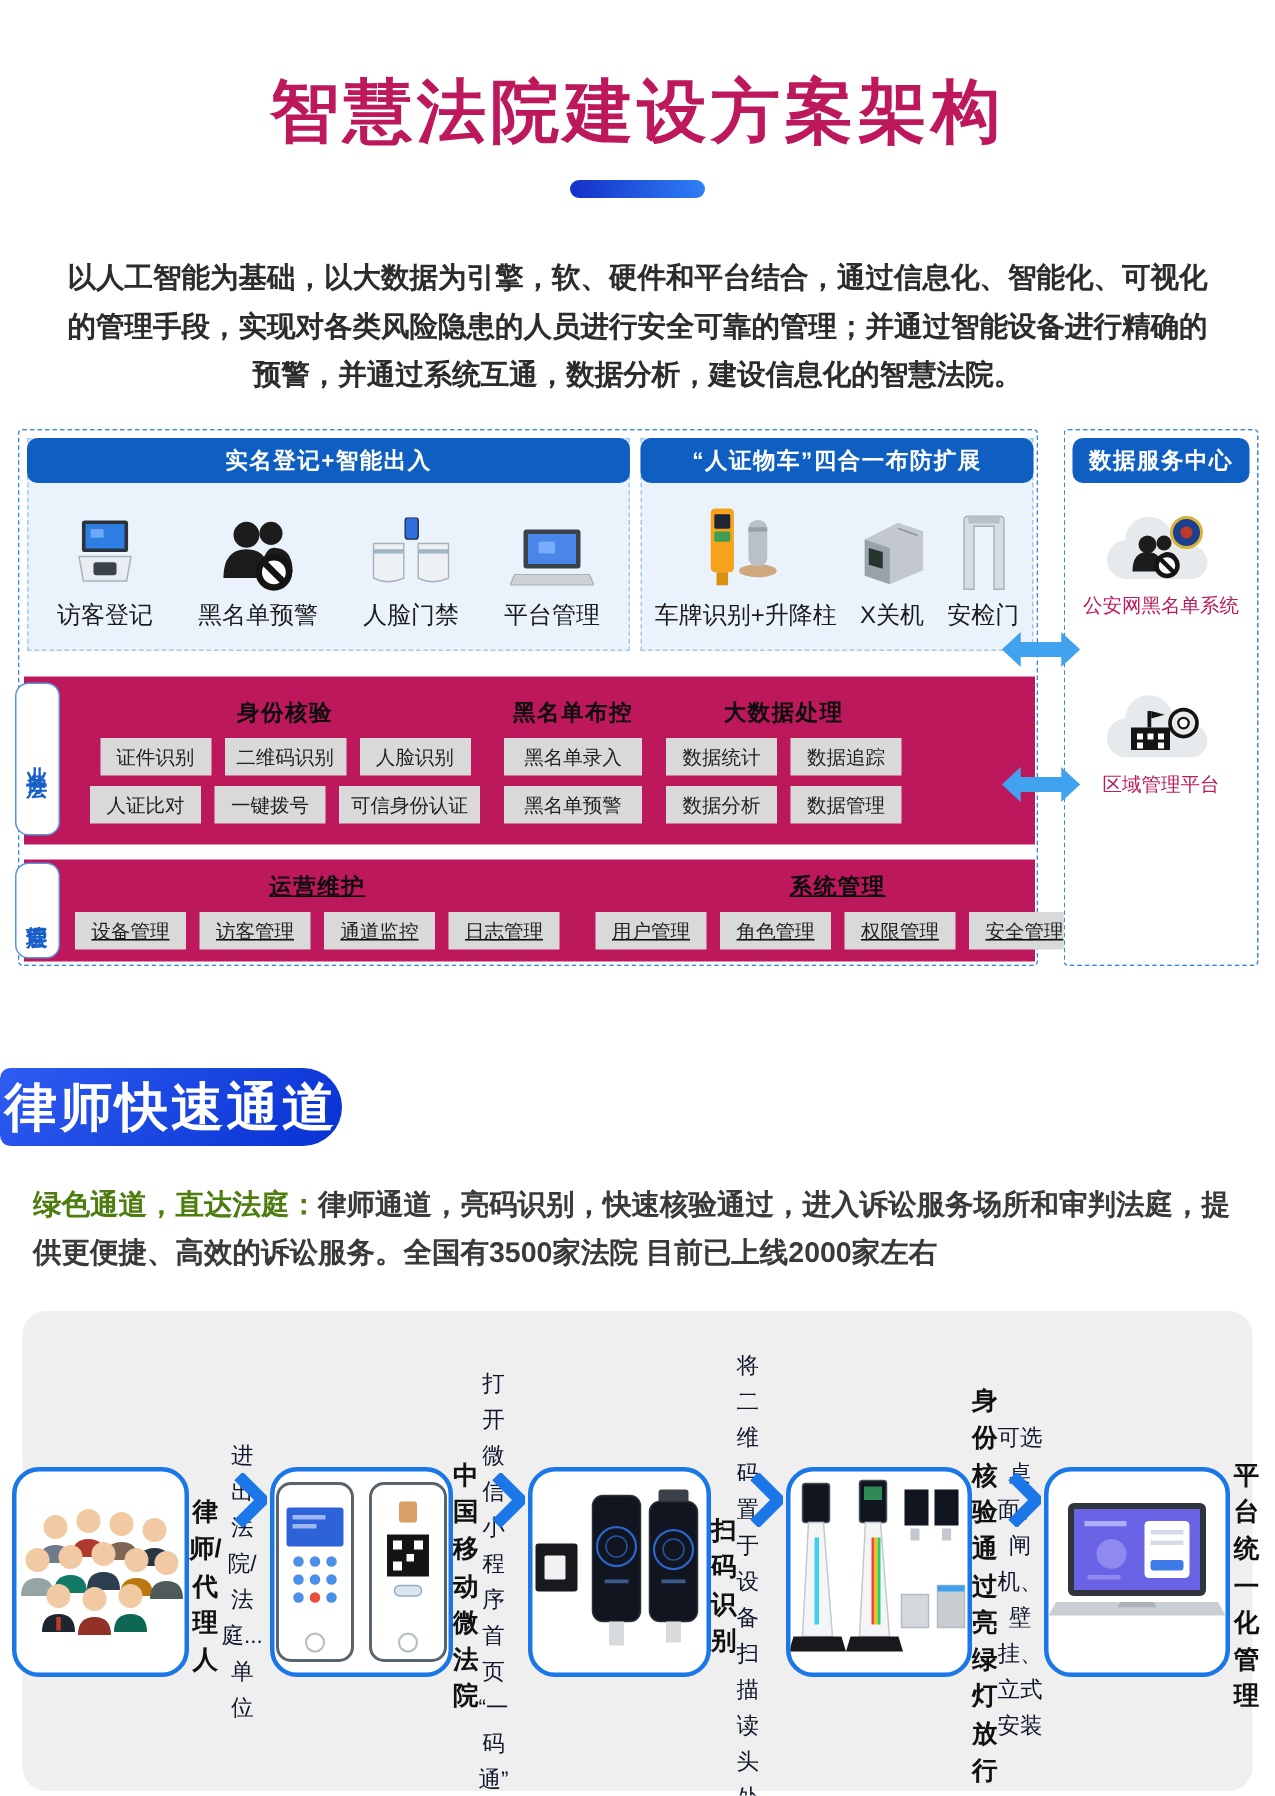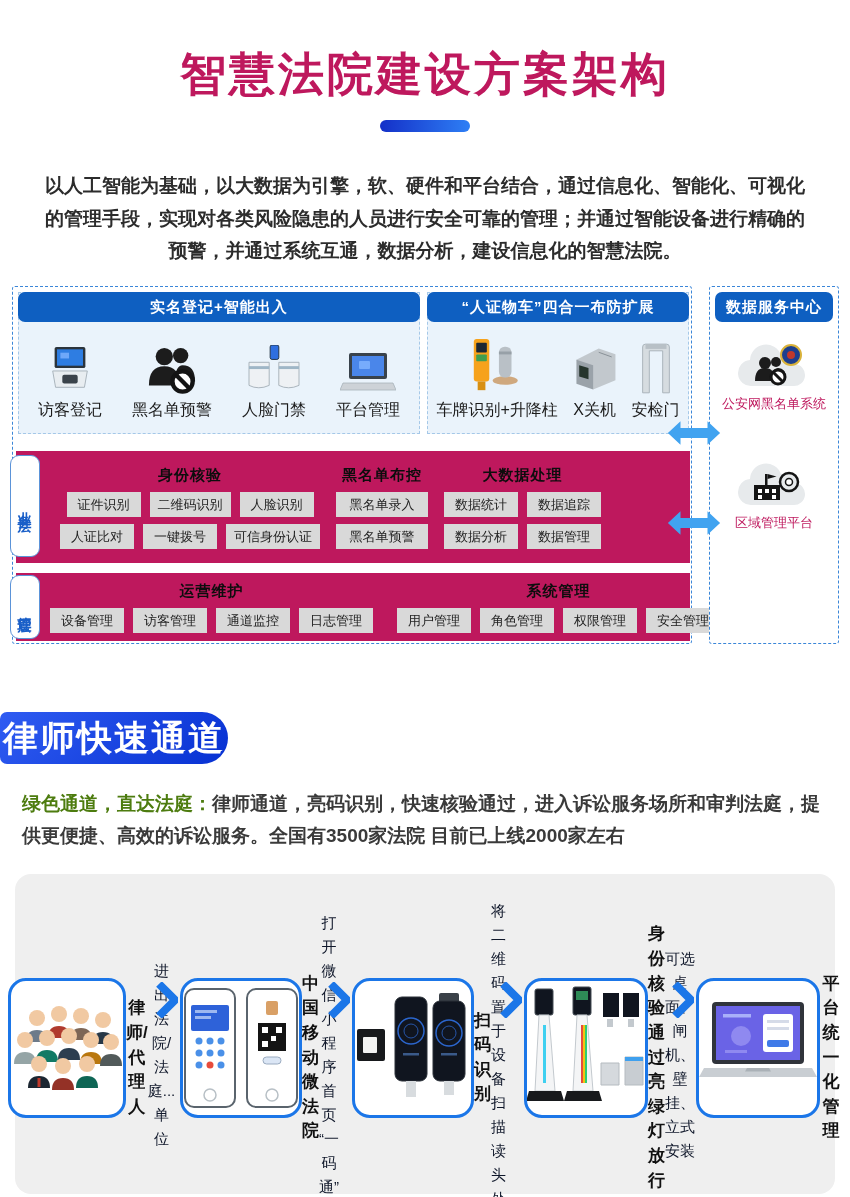--- a/index.html
+++ b/index.html
@@ -49,21 +49,21 @@
     display: flex; justify-content: space-around; align-items: flex-end;
     height: 108px; padding: 0 4px;
   }
   .icon-item { display: flex; flex-direction: column; align-items: center; gap: 5px; padding-bottom: 8px; }
   .dev-label { font-size: 16px; color: #1b1b1b; white-space: nowrap; }
   .layer {
     position: absolute; left: 3px; width: 674px; background: #be185d;
     display: flex; align-items: center;
   }
   .layer-business { top: 164px; height: 112px; padding-left: 44px; gap: 16px; }
-  .layer-mgmt     { top: 286px; height: 68px;  padding-left: 34px; gap: 24px; }
+  .layer-mgmt     { top: 286px; height: 68px;  padding-left: 34px; gap: 24px; text-decoration: underline; }
   .group { display: flex; flex-direction: column; align-items: center; gap: 7px; }
   .group-title { font-size: 15px; font-weight: 700; color: #0d0d0d; letter-spacing: 1px; }
   .chip-row { display: flex; gap: 9px; justify-content: center; }
   .chip {
     background: #d9d9d9; color: #222; font-size: 13px;
     height: 25px; line-height: 25px; padding: 0 8px; min-width: 74px; text-align: center;
   }
   .chip-wide { min-width: 92px; }
   .layer-tab {
     position: absolute; left: -3px; width: 30px; z-index: 2;

